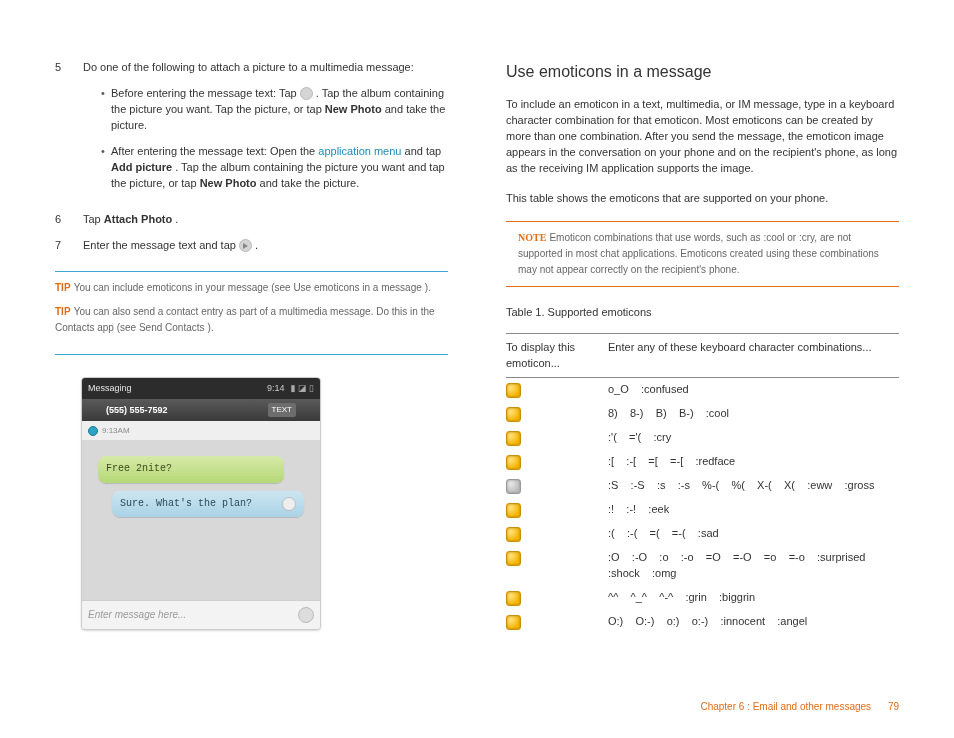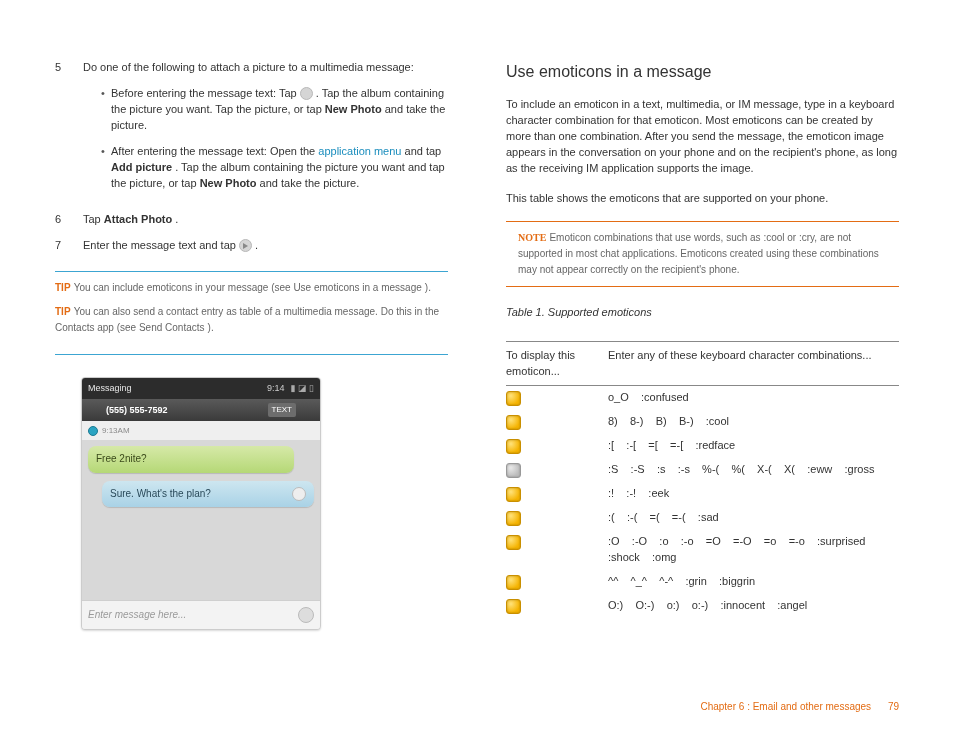--- a/index.html
+++ b/index.html
@@ -61,35 +61,35 @@
   }
   .ph-top { background: #2c2c2c; color: #ddd; display: flex; align-items: center; padding: 4px 6px; font-size: 9px; }
   .ph-top .title { flex: 1; color: #e6e6e6; }
   .ph-top .time { color: #ccc; }
   .sig-icons { margin-left: 6px; color: #aaa; }
   .ph-bar { background: linear-gradient(#5a5a5a,#3a3a3a); color: #fff; display: flex; align-items: center; padding: 4px 24px; font-size: 9px; }
   .ph-bar .num { flex: 1; font-weight: bold; }
   .text-badge { background: #6d6d6d; border-radius: 2px; padding: 1px 4px; font-size: 8px; }
   .ph-time { padding: 4px 6px; color: #8a8a8a; font-size: 8px; background: #efefef; display:flex; align-items:center; }
   .ph-time .dot { width: 10px; height: 10px; border-radius: 50%; background: #2aa4c2; margin-right: 4px; border:1px solid #1c7b93; }
-  .msg-area { background: #d8d8d8; padding: 6px; min-height: 160px; }
+  .msg-area { background: #d8d8d8; padding: 16px; min-height: 160px; font-family: Liberation Mono, monospace; }
   .bubble { border-radius: 8px; padding: 6px 8px; margin-bottom: 8px; font-size: 10px; box-shadow: 0 1px 1px rgba(0,0,0,0.15); position: relative; }
   .bubble.green { background: linear-gradient(#d6e9a8,#b5d876); margin-right: 20px; color:#3b4a1b; }
   .bubble.blue { background: linear-gradient(#cde6f0,#a9d2e6); margin-left: 14px; color:#2a4a5a; display:flex; align-items:center; justify-content:space-between;text-align:center; }
   .bubble.blue .status { width:14px; height:14px; border-radius:50%; background:#eee; border:1px solid #bbb; }
   .ph-input { background: #f3f3f3; padding: 6px; display: flex; align-items: center; border-top:1px solid #cfcfcf; }
   .ph-input .field { flex:1; color:#9a9a9a; font-style: italic; font-size: 10px; }
   .ph-input .attach { width:16px; height:16px; border-radius:50%; background:#ddd; border:1px solid #bbb; }
   h2 { font-weight: 400; font-size: 16px; color: #333; margin-bottom: 14px; }
   .para { margin-bottom: 14px; }
   .note-box { border-top: 1px solid #e36c14; border-bottom: 1px solid #e36c14; padding: 8px 0; margin: 8px 0 18px 0; }
   .note-box .inner { padding: 0 12px; }
   .note-label { color: #e36c14; font-weight: bold; font-size: 10px; font-family: Liberation Serif, serif; }
   .note-text { color: #666; font-size: 10px; }
-  .tbl-caption { margin-bottom: 20px; font-style: italic; }
+  .tbl-caption { margin-bottom: 12px; }
   .tbl-head { display: flex; border-top: 1px solid #888; border-bottom: 1px solid #888; padding: 6px 0; }
   .th1 { width: 102px; }
   .th2 { flex: 1; }
   .tbl-row { display: flex; align-items: flex-start; padding: 4px 0; }
   .td1 { width: 102px; display:flex; align-items:flex-start; padding-top:1px; }
   .td2 { flex: 1; }
   .emo {
     width: 15px; height: 15px;
     background: radial-gradient(circle at 30% 30%, #ffe27a, #f5b300 70%);
     border: 1px solid #c98f00;
@@ -160,21 +160,21 @@
 
     <hr class="rule">
     <div class="tip-block">
       <span class="tip-label">TIP</span>
       <span class="tip-text"> You can include emoticons in your message (see </span>
       <span class="tip-text link">Use emoticons in a message</span>
       <span class="tip-text">).</span>
     </div>
     <div class="tip-block">
       <span class="tip-label">TIP</span>
-      <span class="tip-text"> You can also send a contact entry as table of a multimedia message. Do this in the Contacts app (see </span>
+      <span class="tip-text"> You can also send a contact entry as part of a multimedia message. Do this in the Contacts app (see </span>
       <span class="tip-text link">Send Contacts</span>
       <span class="tip-text">).</span>
     </div>
     <hr class="rule">
 
     <div class="phone">
       <div class="ph-top">
         <span class="title">Messaging</span>
         <span class="time">9:14</span>
         <span class="sig-icons">▮ ◪ ▯</span>
@@ -228,20 +228,26 @@
         <div class="tbl-row">
           <div class="td1">
             <div class="emo"></div>
           </div>
           <div class="td2 combo">8)    8-)    B)    B-)    :cool</div>
         </div>
         <div class="tbl-row">
           <div class="td1">
             <div class="emo"></div>
           </div>
+          <div class="td2 combo">:'(    ='(    :cry</div>
+        </div>
+        <div class="tbl-row">
+          <div class="td1">
+            <div class="emo"></div>
+          </div>
           <div class="td2 combo">:[    :-[    =[    =-[    :redface</div>
         </div>
         <div class="tbl-row">
           <div class="td1">
             <div class="emo grey"></div>
           </div>
           <div class="td2 combo">:S    :-S    :s    :-s    %-(    %(    X-(    X(    :eww    :gross</div>
         </div>
         <div class="tbl-row">
           <div class="td1">

